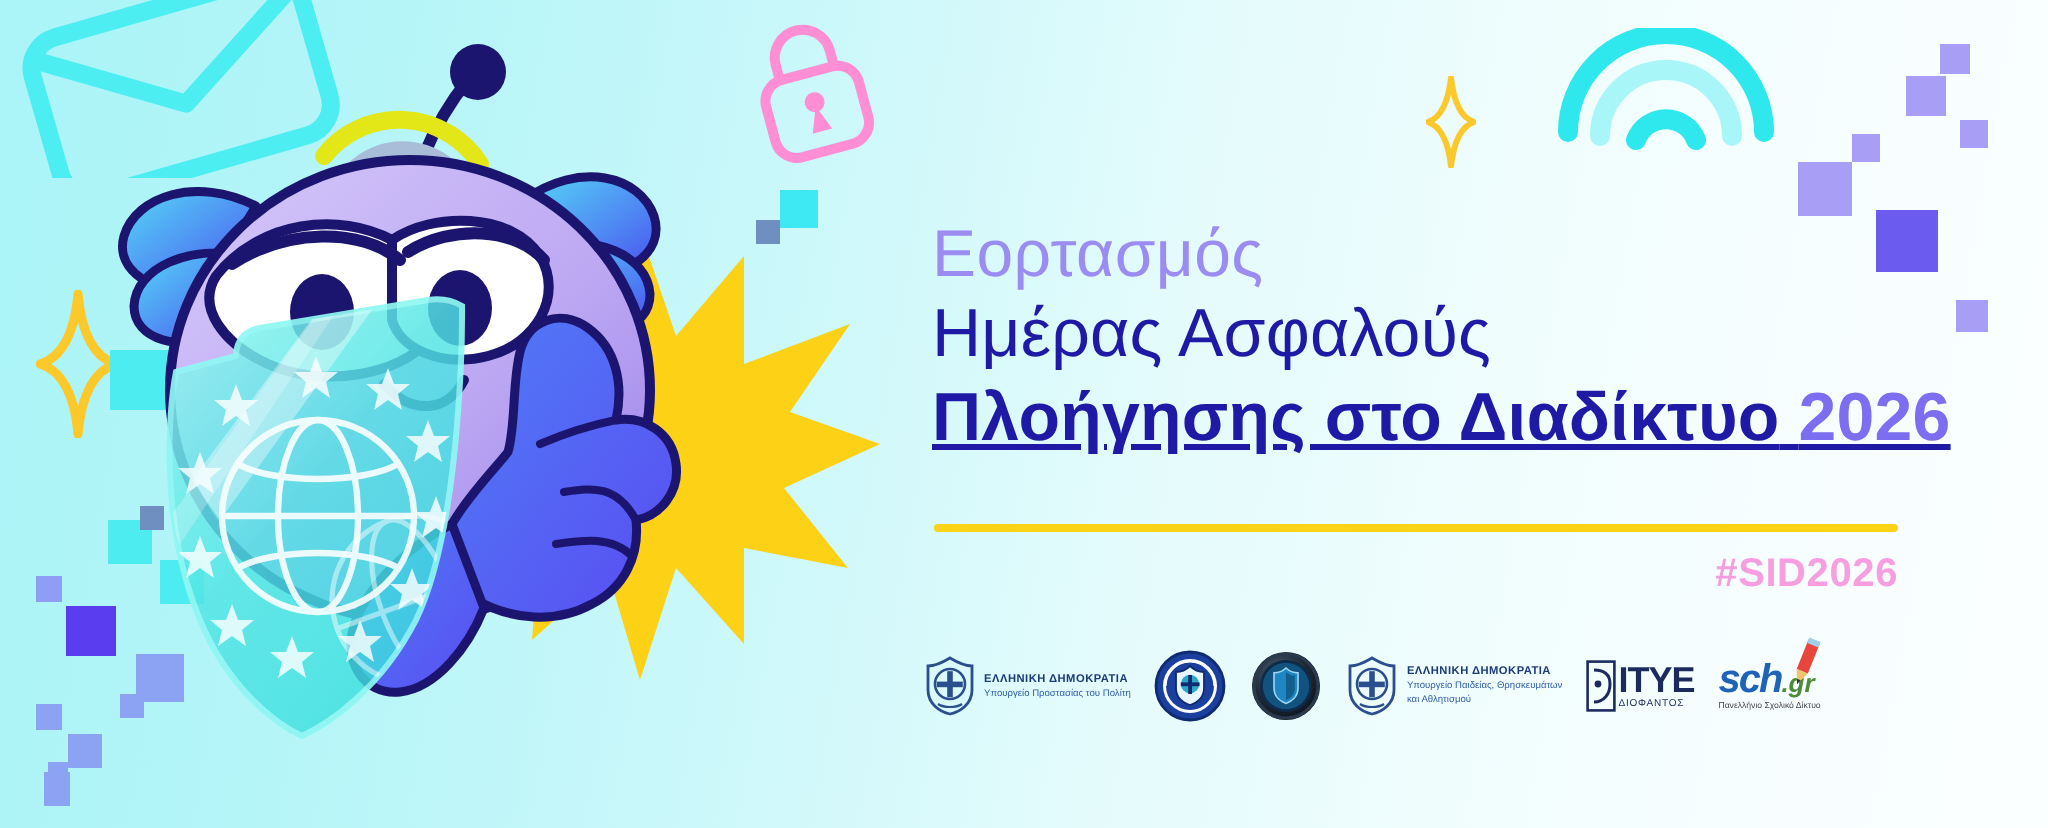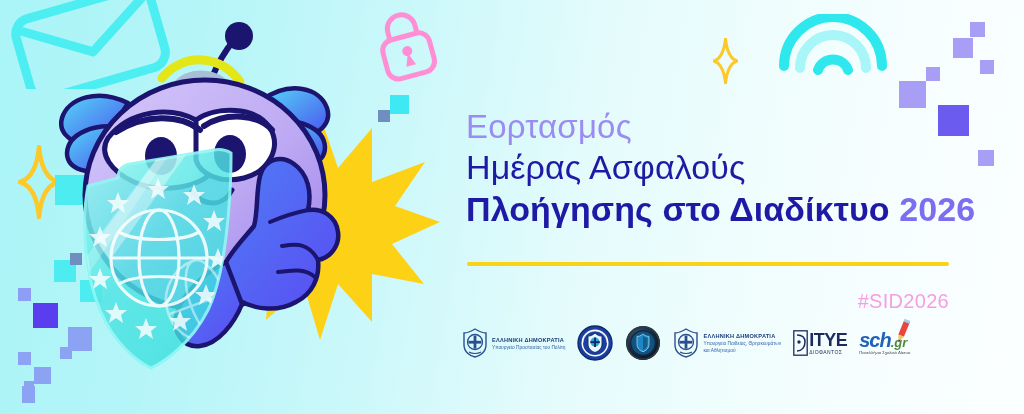--- a/index.html
+++ b/index.html
@@ -69,44 +69,45 @@
     letter-spacing: .1px;
     white-space: nowrap;
   }
   .t-line3 {
     font-size: 34px;
     line-height: 42px;
     color: #1f1aa6;
     font-weight: 700;
     letter-spacing: .1px;
     white-space: nowrap;
+    text-decoration: underline;
   }
   .t-year {
     color: #7b6ef0;
     font-weight: 700;
     font-size: 34px;
   }
   .rule {
     position: absolute;
     left: 467px;
     top: 262px;
     width: 482px;
     height: 4px;
     background: #fad316;
     border-radius: 2px;
   }
   .hashtag {
     position: absolute;
     left: 0;
-    top: 17px;
+    top: 3px;
     width: 100%;
     text-align: right;
     font-size: 20px;
     color: #f79ee0;
-    font-weight: 400;
+    font-weight: 700;
     letter-spacing: .3px;
   }
   .hashtag-wrap {
     position: absolute;
     left: 467px;
     top: 273px;
     width: 482px;
     height: 26px;
   }
 

